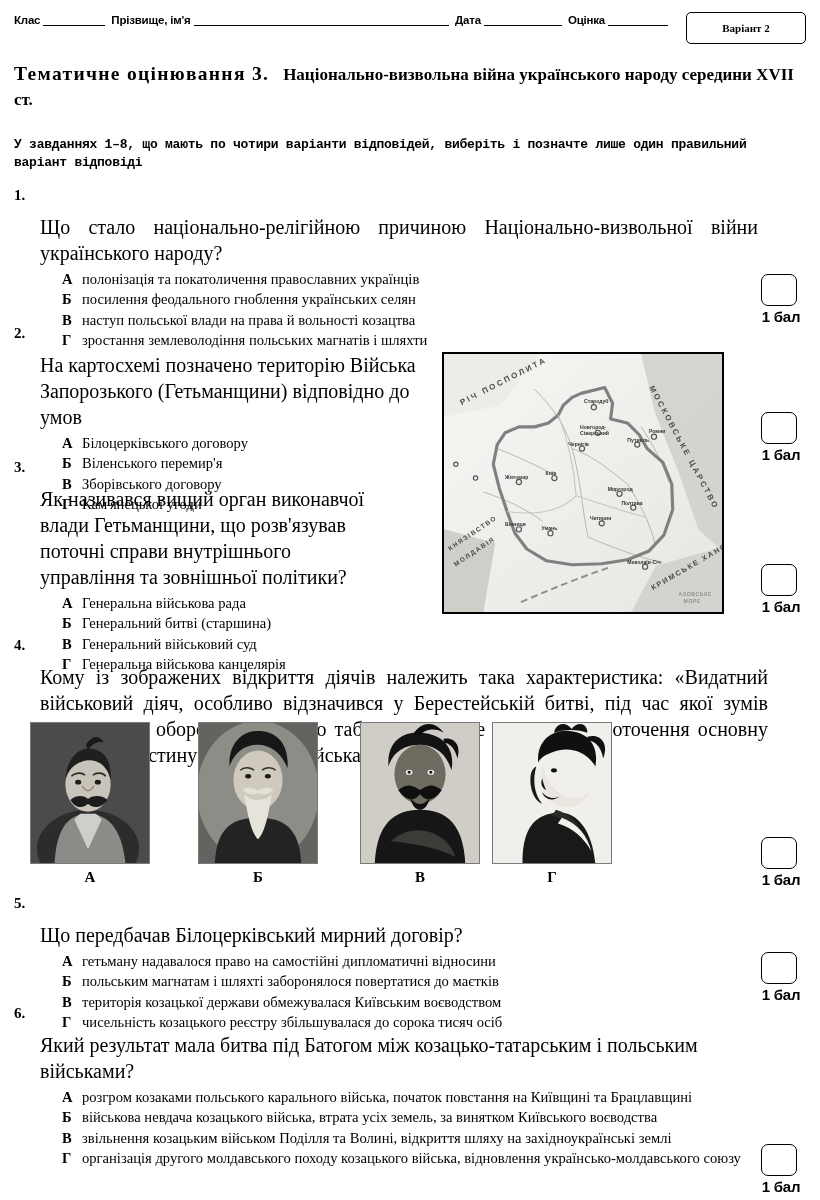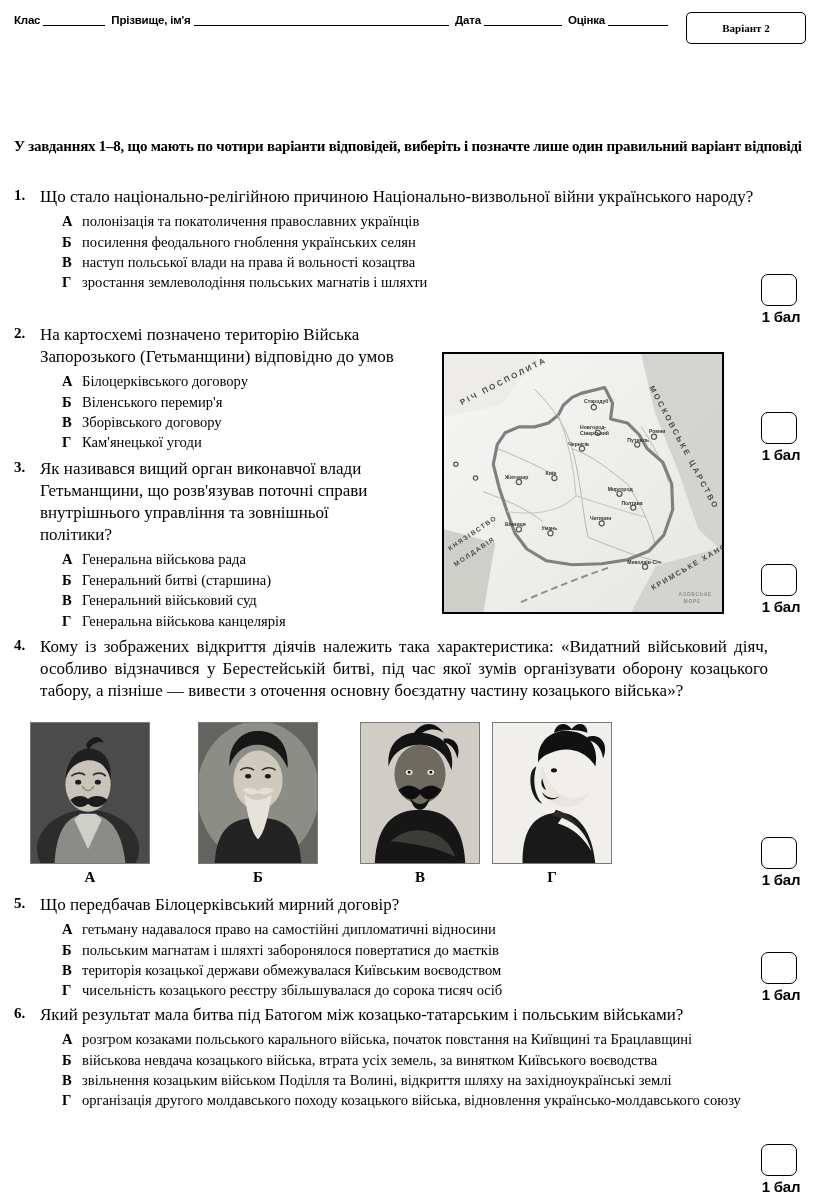--- a/index.html
+++ b/index.html
@@ -90,23 +90,23 @@
     font-size: 17px;
     letter-spacing: 0px;
   }
 
   
   .instruction {
     position: absolute;
     top: 136px;
     left: 14px;
     width: 790px;
-    font-family: Liberation Serif, serif;
-    font-weight: bold;
-    font-size: 15px;
+    font-family: Liberation Mono, monospace;
+    font-weight: bold;
+    font-size: 13px;
     line-height: 1.42;
     letter-spacing: -0.25px;
   }
 
   
   .q {
     position: absolute;
     left: 14px;
   }
   .q-head {
@@ -115,23 +115,24 @@
   }
   .q-num {
     width: 26px;
     flex: 0 0 26px;
     font-size: 15px;
     font-weight: bold;
     text-align: left;
     line-height: 1.3;
   }
   .q-text {
-    font-size: 17px;
+    font-size: 20px;
     line-height: 1.3;
     text-align: justify;
+    margin-top: 28px;
   }
   .q-text.nojust { text-align: left; }
 
   .opts {
     margin-top: 4px;
     padding-left: 48px;
   }
   .opt {
     display: flex;
     align-items: flex-start;
@@ -230,20 +231,23 @@
       <span class="hdr-label">Прізвище, ім'я</span>
       <span class="rule pib"></span>
       <span class="hdr-label">Дата</span>
       <span class="rule data"></span>
       <span class="hdr-label">Оцінка</span>
       <span class="rule ocinka"></span>
     </div>
     <div class="variant-box">Варіант 2</div>
   </div>
 
+  <div class="title-block">
+    <span class="title-main">Тематичне оцінювання 3.</span><span class="title-sub">Національно-визвольна війна українського народу середини XVII ст.</span>
+  </div>
 
   <div class="instruction">У завданнях 1–8, що мають по чотири варіанти відповідей, виберіть і позначте лише один правильний варіант відповіді</div>
 
   <div class="q" style="top:186px; width:760px;">
     <div class="q-head">
       <div class="q-num">1.</div>
       <div class="q-text" style="width:718px;">Що стало національно-релігійною причиною Національно-визвольної війни українського народу?</div>
     </div>
     <div class="opts">
       <div class="opt">

